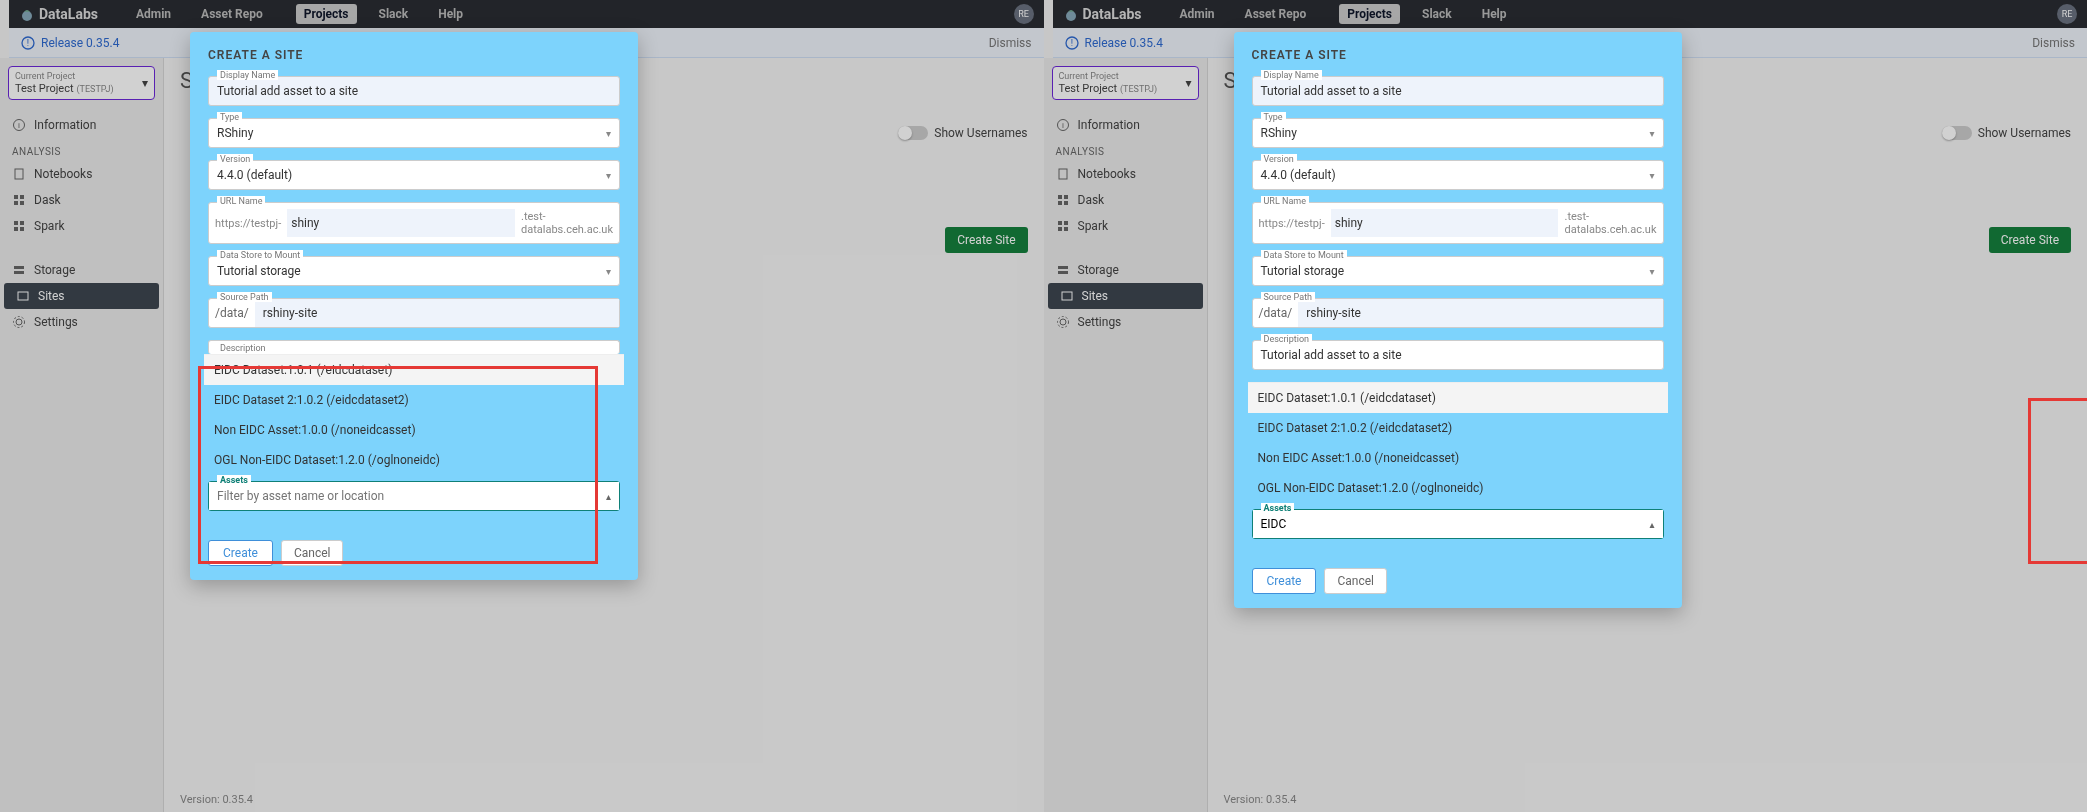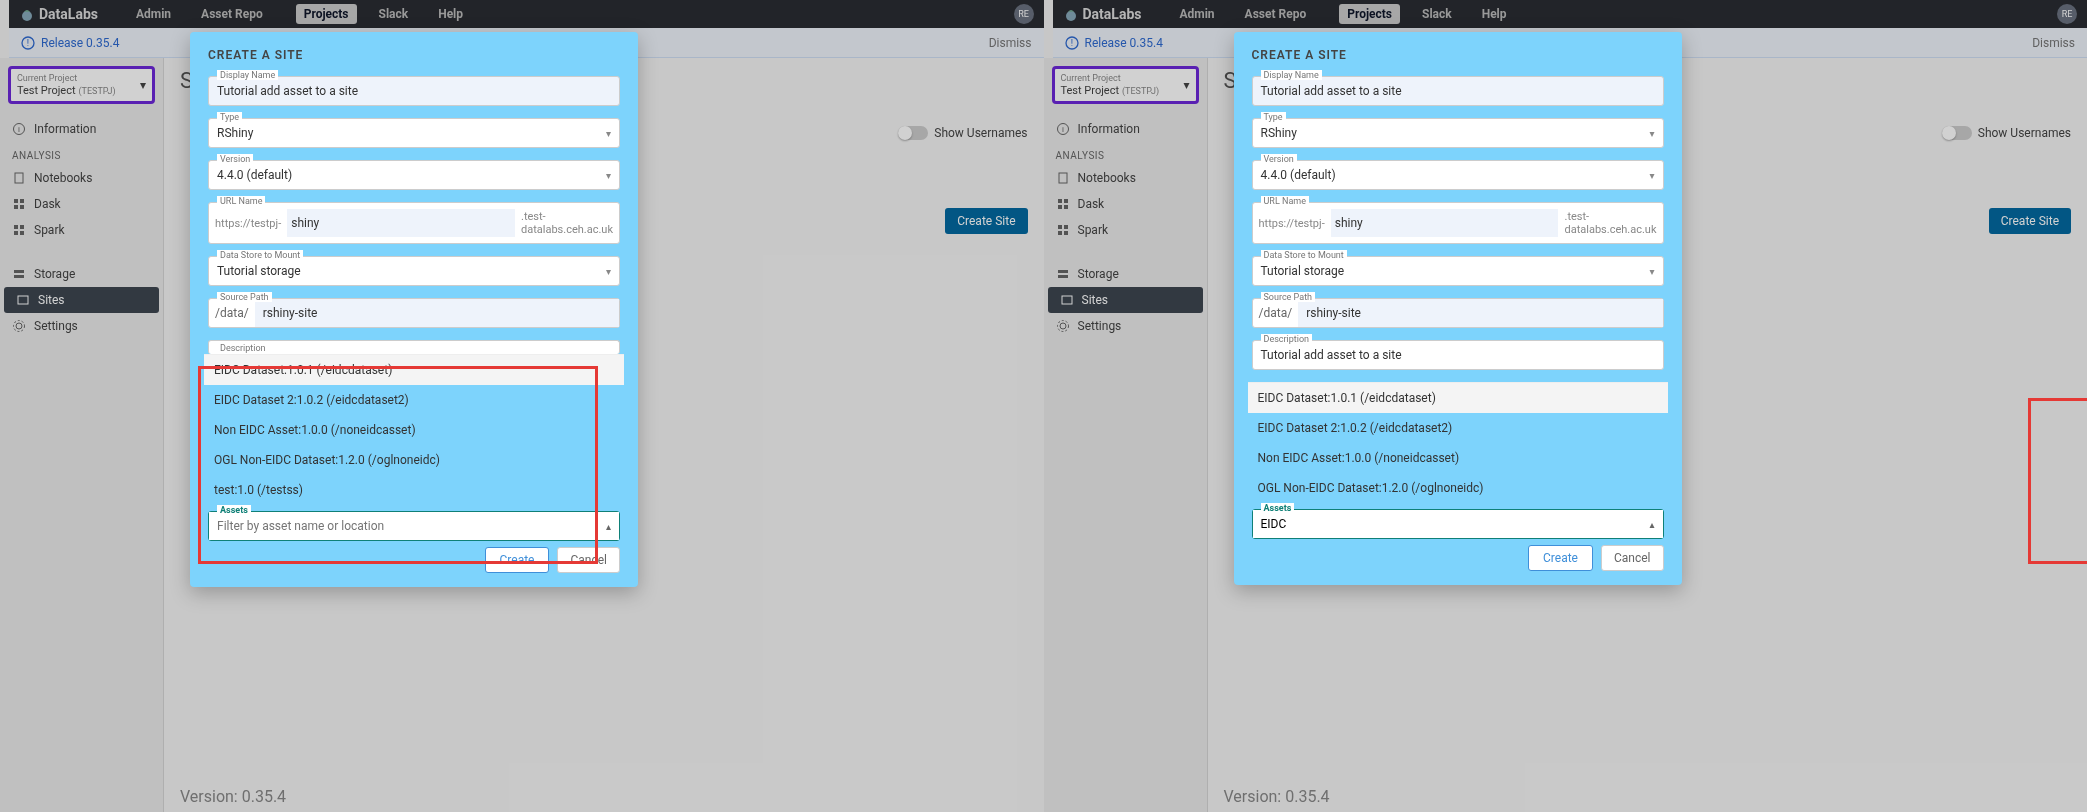--- a/index.html
+++ b/index.html
@@ -15,36 +15,36 @@
 .topnav .item.active { background: #ccc; color: #0f172a; margin-left: 11px; }
 .topbar-right { margin-left: auto; }
 .avatar { width: 20px; height: 20px; border-radius: 50%; background: #6b7280; color: #fff; display: flex; align-items: center; justify-content: center; font-size: 9px; }
 
 .banner { background: #eef3fb; height: 30px; display: flex; align-items: center; padding: 0 12px; font-size: 12px; color: #2f6bd1; border-bottom: 1px solid #cfdef4; }
 .banner .dismiss { margin-left: auto; color: #777; }
 .banner svg { margin-right: 6px; }
 
 .body { position: absolute; top: 58px; bottom: 0; left: 0; right: 0; display: flex; }
 .sidebar { width: 164px; background: #ebebeb; border-right: 1px solid #d6d6d6; padding: 8px 0; font-size: 12px; color: #444; }
-.projectbox { margin: 0 8px 12px; border: 3px solid #6d28d9; border-radius: 4px; padding: 4px 6px; background: #fff; display: flex; align-items: center; gap: 14px; }
+.projectbox { margin: 0 8px 12px; border: 1px solid #6d28d9; border-radius: 4px; padding: 4px 6px; background: #fff; display: flex; align-items: center; gap: 14px; }
 .projectbox .label { font-size: 9px; color: #888; }
 .projectbox .val { font-size: 11px; }
 .projectbox .proj-sub { font-size: 9px; color: #888; }
 .side-item { display: flex; align-items: center; gap: 8px; padding: 6px 12px; cursor: pointer; }
 .side-item.active { background: #3d4650; color: #fff; border-radius: 3px; margin: 0 4px; }
 .side-head { padding: 8px 12px 4px; font-size: 10px; color: #666; letter-spacing: .5px; }
 .side-item svg { flex-shrink: 0; }
 
 .main { flex: 1; position: relative; background: #f5f5f5; padding: 10px 16px; }
 .pagehead { font-size: 22px; color: #555; }
 .show-users { position: absolute; top: 68px; right: 16px; display: flex; align-items: center; gap: 6px; font-size: 12px; color: #444; }
 .toggle { width: 30px; height: 14px; background: #ccc; border-radius: 8px; position: relative; }
 .toggle::after { content: ""; position: absolute; width: 14px; height: 14px; background: #fff; border-radius: 50%; left: 0; top: 0; box-shadow: 0 1px 2px rgba(0,0,0,.3); }
-.create-btn { position: absolute; top: 150px; right: 16px; background: #0369a1; color: #fff; border: none; padding: 6px 12px; border-radius: 3px; font-size: 12px; cursor: pointer; }
-.footer { position: absolute; bottom: 6px; left: 16px; font-size: 16px; color: #888; }
+.create-btn { position: absolute; top: 169px; right: 16px; background: #15803d; color: #fff; border: none; padding: 6px 12px; border-radius: 3px; font-size: 12px; cursor: pointer; }
+.footer { position: absolute; bottom: 6px; left: 16px; font-size: 11px; color: #888; }
 
 .overlay { position: absolute; inset: 0; background: rgba(0,0,0,.18); }
 .modal { position: absolute; top: 32px; left: 190px; width: 448px; background: #7dd3fc; border-radius: 4px; box-shadow: 0 6px 20px rgba(0,0,0,.25); padding: 16px 18px 14px; }
 .modal h3 { font-size: 12px; letter-spacing: 1px; color: #444; margin-bottom: 14px; font-weight: 600; }
 .field { position: relative; border: 1px solid #ccc; border-radius: 3px; margin-bottom: 12px; background: #fff; }
 .field.highlight { background: #eef3fb; }
 .field .flabel { position: absolute; top: -7px; left: 8px; background: #fff; padding: 0 3px; font-size: 9px; color: #777; }
 .field input, .field .fval { width: 100%; border: none; padding: 7px 8px; font-size: 12px; background: transparent; outline: none; color: #333; }
 .field .fval { display: block; }
 .field .chev { position: absolute; right: 8px; top: 50%; transform: translateY(-50%); color: #888; font-size: 10px; }
@@ -59,21 +59,21 @@
 
 .dropdown-list { border-top: 1px solid #eee; margin: 0 -4px; }
 .dropdown-list .opt { padding: 8px 10px; font-size: 12px; color: #333; cursor: pointer; }
 .dropdown-list .opt.hover { background: #f4f4f4; }
 
 .assets-field { border: 1px solid #0f8077; border-radius: 3px; position: relative; margin-top: 6px; }
 .assets-field .flabel { position: absolute; top: -7px; left: 8px; background: #fff; padding: 0 3px; font-size: 9px; color: #0f8077; font-weight: bold; }
 .assets-field input { width: 100%; border: none; padding: 7px 8px; font-size: 12px; outline: none; }
 .assets-field .chev-up { position: absolute; right: 8px; top: 50%; transform: translateY(-50%); font-size: 10px; color: #666; }
 
-.modal-footer { display: flex; justify-content: flex-end; gap: 8px; margin-top: 6px; }
+.modal-footer { display: flex; gap: 8px; margin-top: 29px; }
 .btn-create { border: 1px solid #3f8fd9; color: #3f8fd9; background: #fff; padding: 5px 14px; border-radius: 3px; font-size: 12px; cursor: pointer; }
 .btn-cancel { border: 1px solid #ccc; color: #666; background: #fff; padding: 5px 12px; border-radius: 3px; font-size: 12px; cursor: pointer; }
 
 .redbox { position: absolute; border: 3px solid #e53935; pointer-events: none; }
 </style>
 </head>
 <body>
 
 <div class="screens">
 
@@ -213,21 +213,20 @@
         </div>
       <div class="field desc-cut">
           <span class="flabel">Description</span>
         </div>
 
       <div class="dropdown-list">
         <div class="opt hover">EIDC Dataset:1.0.1 (/eidcdataset)</div>
         <div class="opt">EIDC Dataset 2:1.0.2 (/eidcdataset2)</div>
         <div class="opt">Non EIDC Asset:1.0.0 (/noneidcasset)</div>
         <div class="opt">OGL Non-EIDC Dataset:1.2.0 (/oglnoneidc)</div>
-        <div class="opt">test:1.0 (/testss)</div>
       </div>
       <div class="assets-field">
         <span class="flabel">Assets</span>
         <input placeholder="Filter by asset name or location" style="">
         <span class="chev-up">▴</span>
       </div>
       <div class="modal-footer">
         <button class="btn-create">Create</button>
         <button class="btn-cancel">Cancel</button>
       </div>

